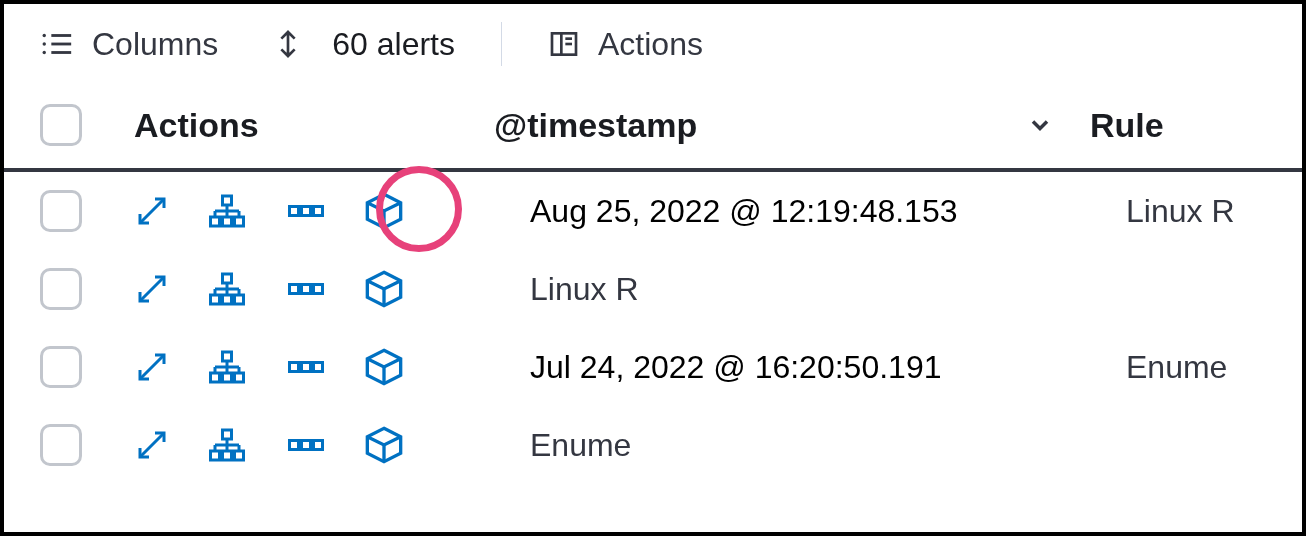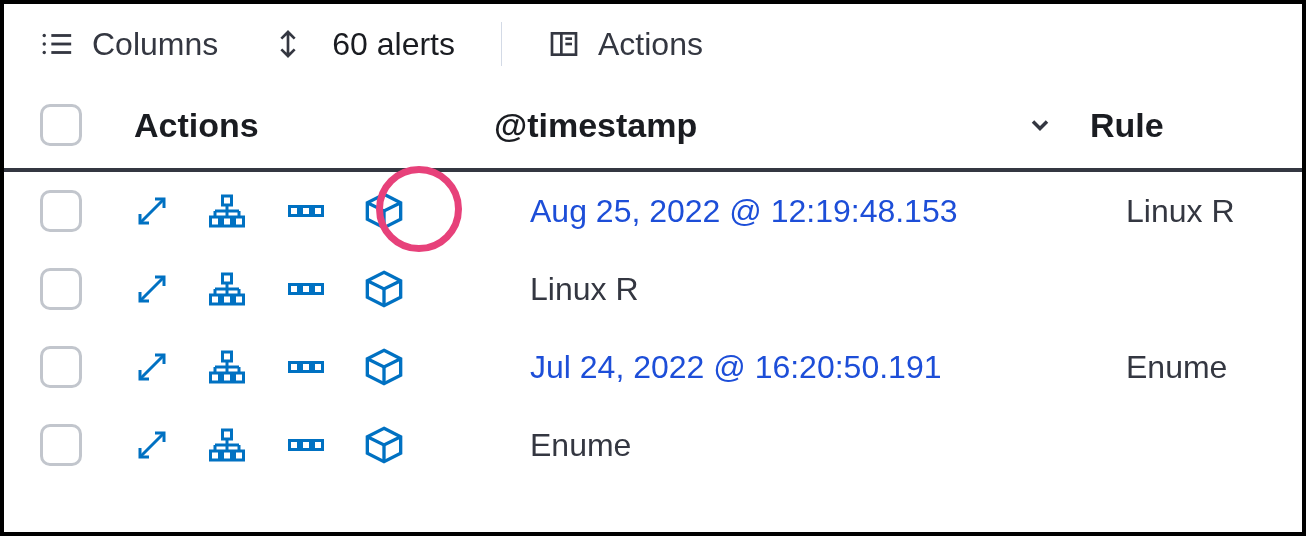--- a/index.html
+++ b/index.html
@@ -101,21 +101,21 @@
       width: 36px;
       height: 36px;
       stroke: #0071c2;
       fill: none;
       stroke-width: 2;
       cursor: pointer;
       flex-shrink: 0;
     }
     .timestamp-cell {
       font-size: 32px;
-      color: #1d4ed8;
+      color: #000000;
       width: 560px;
       margin-left: 36px;
     }
     .rule-cell {
       font-size: 32px;
       color: #343741;
       margin-left: 36px;
       white-space: nowrap;
       overflow: hidden;
     }

